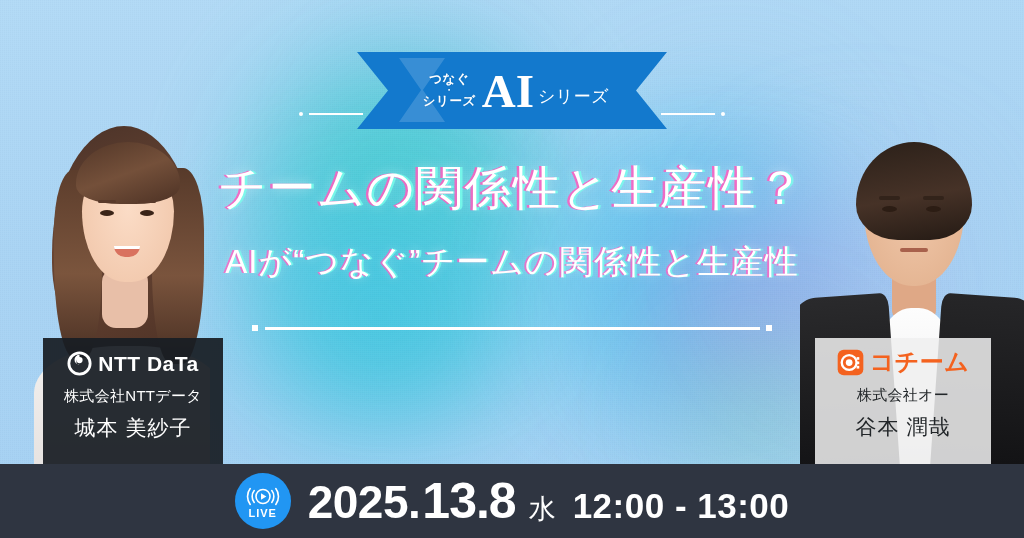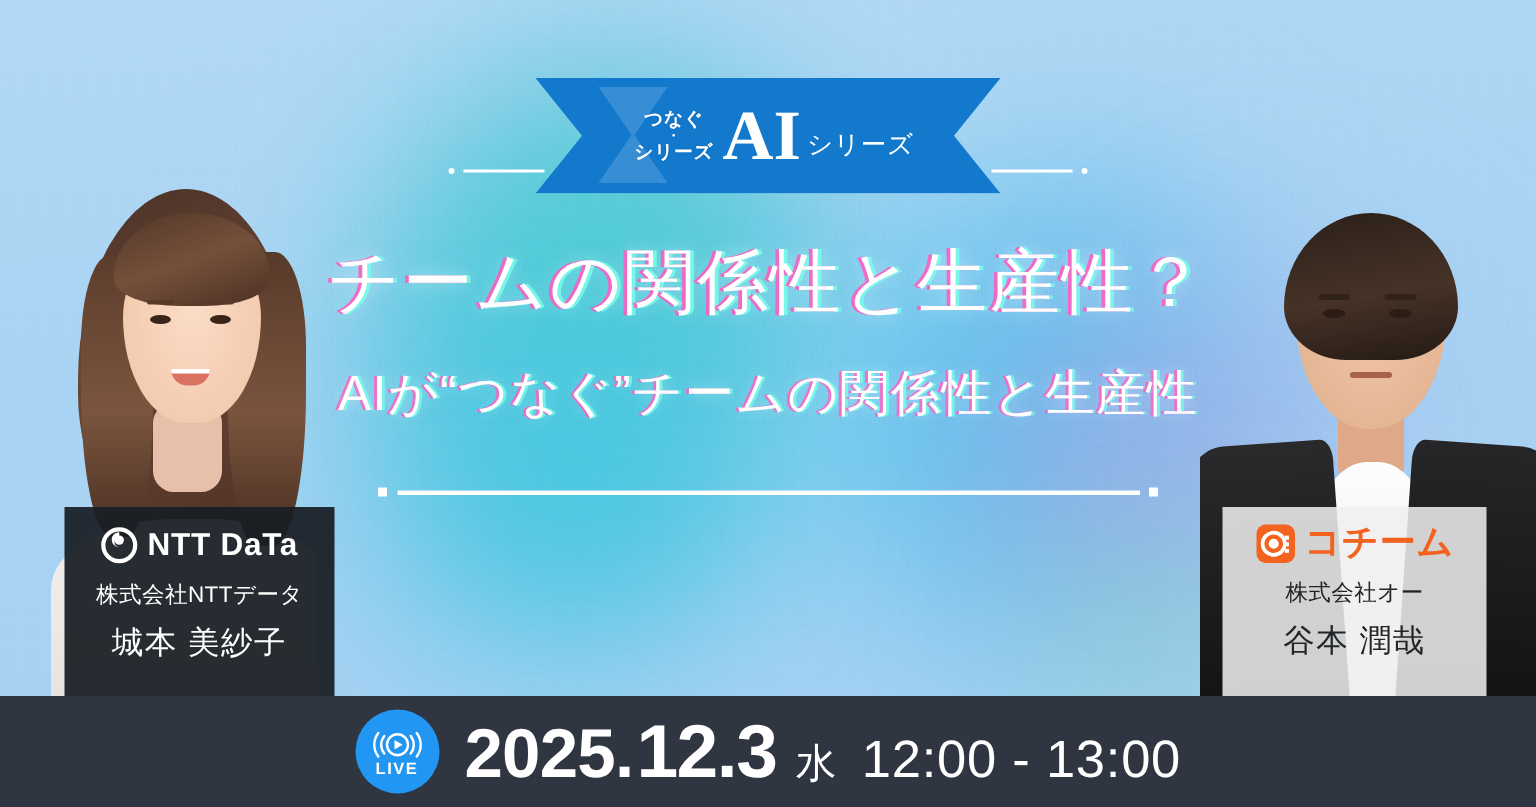--- a/index.html
+++ b/index.html
@@ -451,21 +451,21 @@
     font-size: 46px; font-weight: 700; letter-spacing: -.5px;
   }
   .d-md {
     font-size: 50px; font-weight: 700; letter-spacing: -1px;
     margin-left: 2px;
   }
   .d-dow {
     font-size: 27px; font-weight: 500; margin-left: 13px;
   }
   .d-time {
-    font-size: 35px; font-weight: 400; letter-spacing: .5px;
+    font-size: 35px; font-weight: 700; letter-spacing: .5px;
     margin-left: 17px;
   }
 </style>
 </head>
 <body>
 
 <div class="banner">
 
   <div class="bg-base"></div>
   <div class="blob blob-purple2"></div>
@@ -573,19 +573,19 @@
         <path d="M15 6.3 L20.4 9.5 L15 12.7 Z" fill="#ffffff"></path>
         <path d="M8.2 3.6 a9.5 9.5 0 0 0 0 11.8" fill="none" stroke="#ffffff" stroke-width="1.6" stroke-linecap="round"></path>
         <path d="M4.2 1.6 a13 13 0 0 0 0 15.8" fill="none" stroke="#ffffff" stroke-width="1.6" stroke-linecap="round"></path>
         <path d="M25.8 3.6 a9.5 9.5 0 0 1 0 11.8" fill="none" stroke="#ffffff" stroke-width="1.6" stroke-linecap="round"></path>
         <path d="M29.8 1.6 a13 13 0 0 1 0 15.8" fill="none" stroke="#ffffff" stroke-width="1.6" stroke-linecap="round"></path>
       </svg>
       <span class="live-text">LIVE</span>
     </div>
     <div class="date-line">
       <span class="d-year">2025.</span>
-      <span class="d-md">12.3</span>
+      <span class="d-md">13.8</span>
       <span class="d-dow">水</span>
       <span class="d-time">12:00 - 13:00</span>
     </div>
   </div>
 
 </div>
 
 </body></html>

